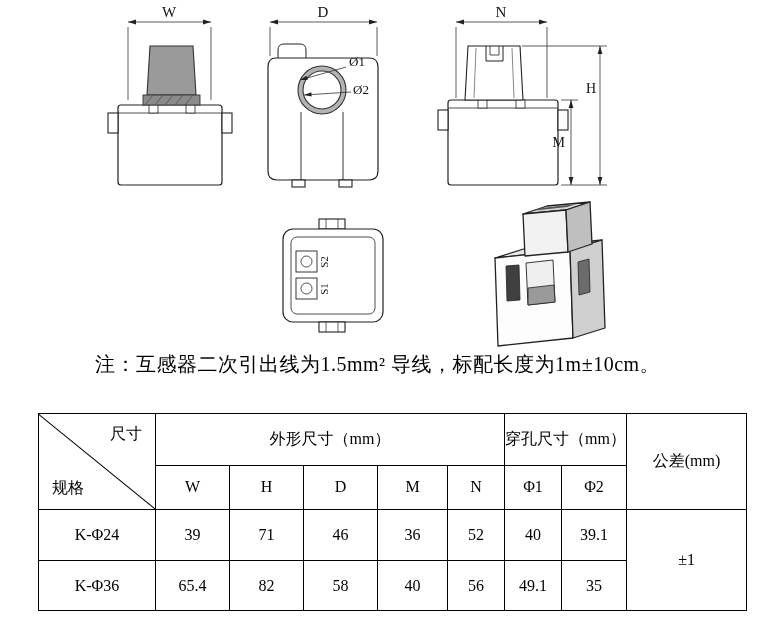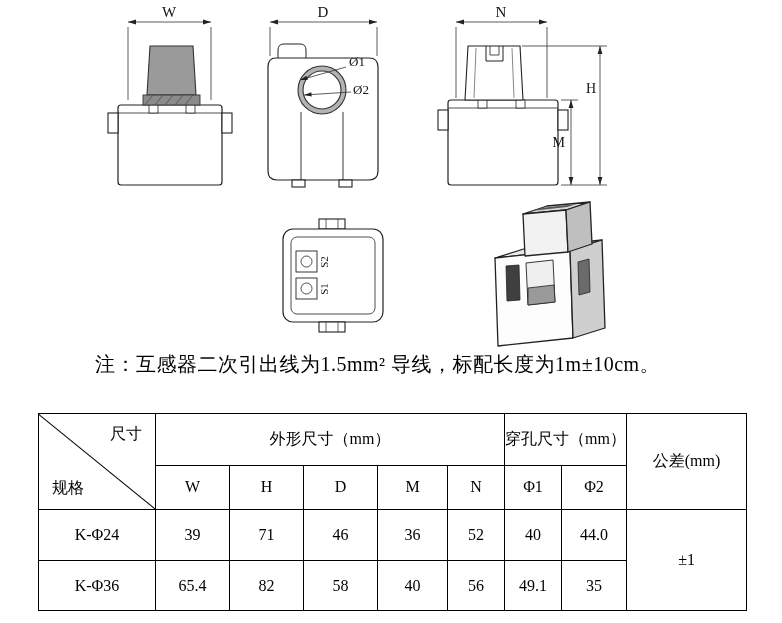--- a/index.html
+++ b/index.html
@@ -209,21 +209,21 @@
       <td>Φ2</td>
     </tr>
     <tr class="r1">
       <td>K-Φ24</td>
       <td>39</td>
       <td>71</td>
       <td>46</td>
       <td>36</td>
       <td>52</td>
       <td>40</td>
-      <td>44.0</td>
+      <td>39.1</td>
       <td rowspan="2">±1</td>
     </tr>
     <tr class="r2">
       <td>K-Φ36</td>
       <td>65.4</td>
       <td>82</td>
       <td>58</td>
       <td>40</td>
       <td>56</td>
       <td>49.1</td>

